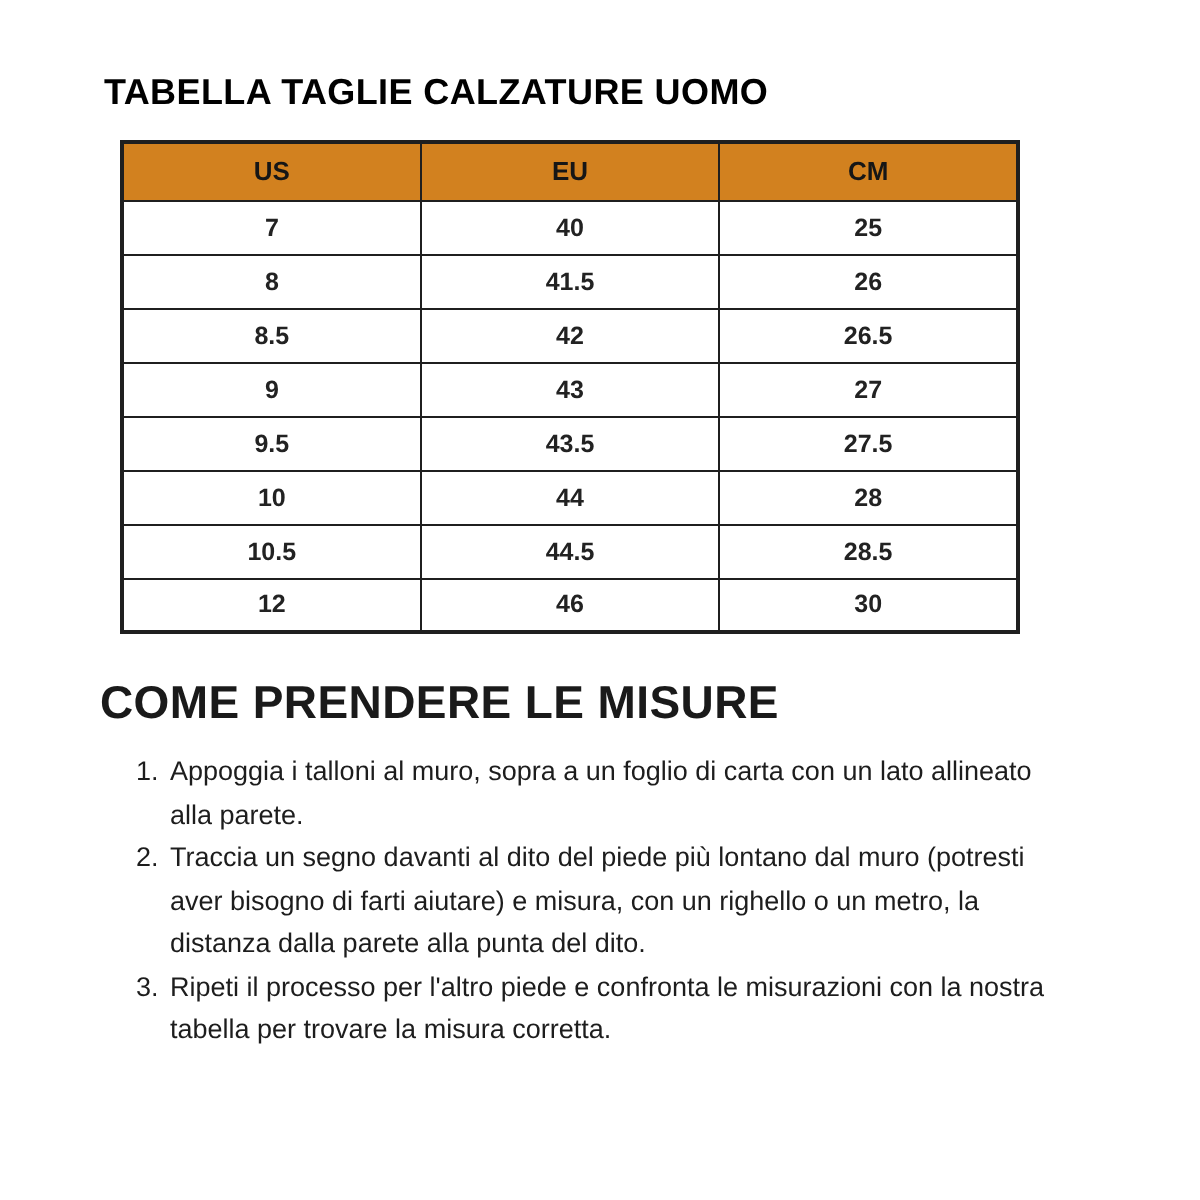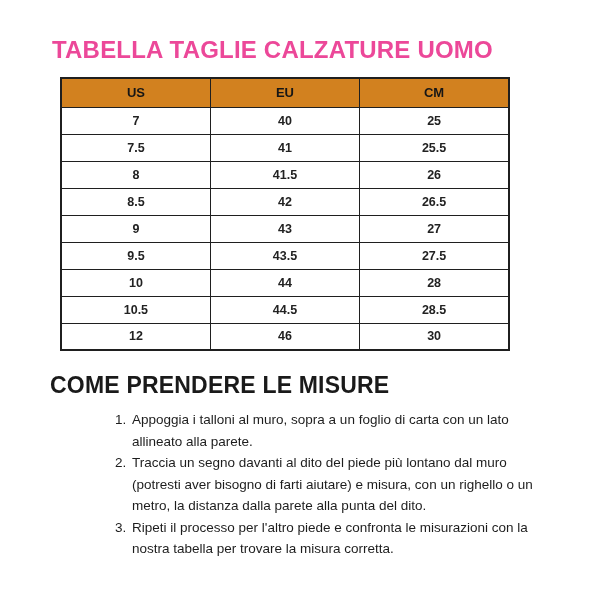--- a/index.html
+++ b/index.html
@@ -13,24 +13,24 @@
     height: 600px;
     background: #ffffff;
     font-family: "Liberation Sans", sans-serif;
     color: var(--text-color);
     overflow: hidden;
   }
   .page { position: relative; width: 600px; height: 600px; }
 
   .page-title {
     margin: 36px 0 0 52px;
-    font-size: 24px;
+    font-size: 18px;
     font-weight: bold;
     letter-spacing: 0.2px;
-    color: #ec4899;
+    color: #000000;
   }
 
   table.size-table {
     margin: 13px 0 0 60px;
     width: 450px;
     border-collapse: collapse;
     table-layout: fixed;
   }
   table.size-table, table.size-table th, table.size-table td {
     border: 1.5px solid var(--border-color);
@@ -62,21 +62,21 @@
   }
 
   ol.steps {
     margin: 10px 0 0 62px;
     width: 478px;
     padding-left: 21px;
     font-size: 13.5px;
     line-height: 21.5px;
     color: #1d1d1d;
   }
-  ol.steps li { padding-left: 2px; margin-left: 47px; }
+  ol.steps li { padding-left: 2px; }
 </style>
 </head>
 <body>
 
 <div class="page">
 
   <h1 class="page-title">TABELLA TAGLIE CALZATURE UOMO</h1>
 
   <table class="size-table">
     <thead>
@@ -84,25 +84,20 @@
         <th>US</th>
         <th>EU</th>
         <th>CM</th>
       </tr>
     </thead>
     <tbody>
       <tr>
         <td>7</td>
         <td>40</td>
         <td>25</td>
-      </tr>
-      <tr>
-        <td>7.5</td>
-        <td>41</td>
-        <td>25.5</td>
       </tr>
       <tr>
         <td>8</td>
         <td>41.5</td>
         <td>26</td>
       </tr>
       <tr>
         <td>8.5</td>
         <td>42</td>
         <td>26.5</td>

